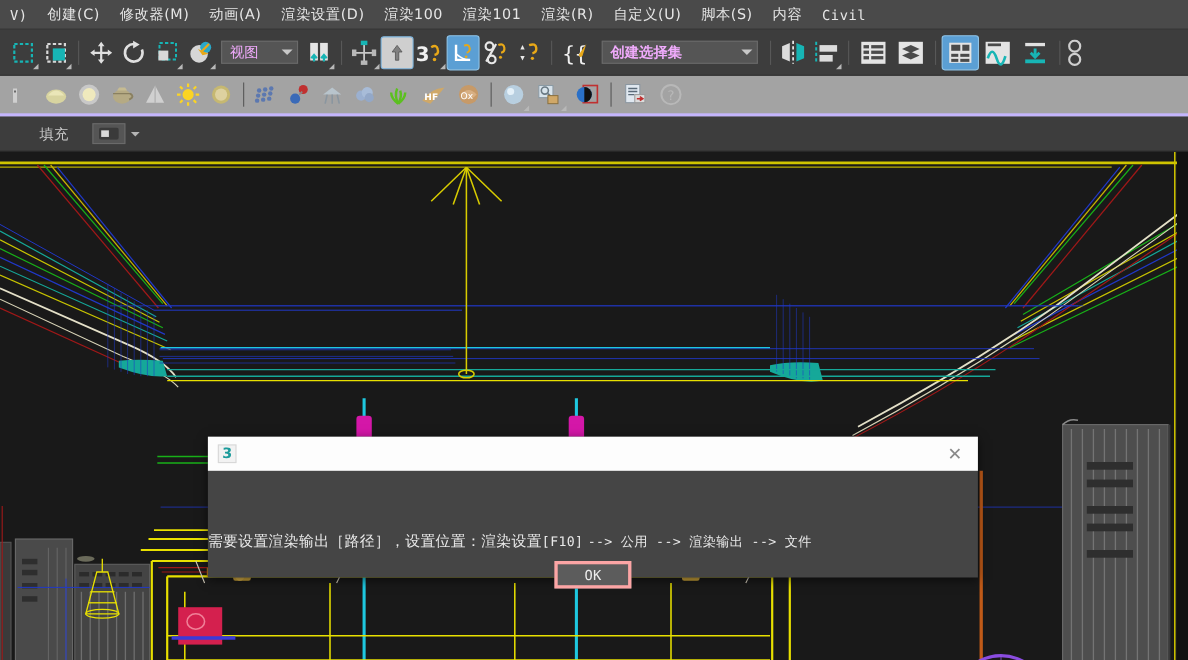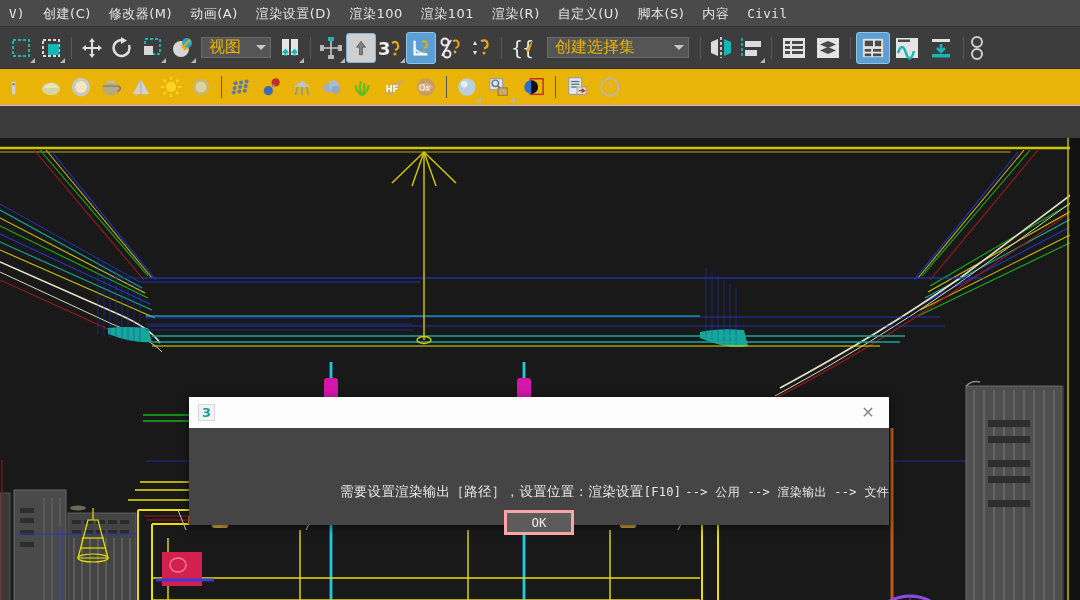--- a/index.html
+++ b/index.html
@@ -25,22 +25,22 @@
   .menu-item.latin { font-family: "DejaVu Sans Mono", monospace; font-size: 12.5px; }
 
   
   .toolbar1 {
     position: absolute; left: 0; top: 27px; width: 1080px; height: 42px;
     background: #3d3d3d; display: flex; align-items: center;
     border-bottom: 1px solid #2e2e2e;
   }
   .toolbar2 {
     position: absolute; left: 0; top: 69px; width: 1080px; height: 37px;
-    background: #eab308; display: flex; align-items: center;
-    border-bottom: 1px solid #c4b5fd;
+    background: #a3a3a3; display: flex; align-items: center;
+    border-bottom: 3px solid #c4b5fd;
   }
   .toolbar3 {
     position: absolute; left: 0; top: 106px; width: 1080px; height: 32px;
     background: #3d3d3d; display: flex; align-items: center;
     border-bottom: 1px solid #2a2a2a;
   }
   .tb-btn {
     position: relative; width: 30px; height: 32px;
     display: flex; align-items: center; justify-content: center;
     flex: 0 0 auto;
@@ -57,21 +57,21 @@
   .gap { width: 6px; flex: 0 0 auto; }
   .corner {
     position: absolute; right: 1px; bottom: 1px;
     width: 0; height: 0; border-left: 5px solid transparent; border-bottom: 5px solid #b8b8b8;
   }
 
   
   .dropdown {
     height: 21px; background: #555; border: 1px solid #6a6a6a;
     display: flex; align-items: center; justify-content: space-between;
-    padding: 0 4px 0 7px; color: #eab308; font-size: 16px;
+    padding: 0 4px 0 7px; color: #f0abfc; font-size: 13px;
   }
   .dropdown .caret {
     width: 0; height: 0; border-left: 5px solid transparent;
     border-right: 5px solid transparent; border-top: 5px solid #c8c8c8; margin-left: 6px;
   }
   .dd-view { width: 70px; }
   .dd-sel { width: 142px; }
   .dd-fill { width: 30px; height: 19px; background:#555; border:1px solid #6a6a6a;
              display:flex; align-items:center; justify-content:center; }
 
@@ -106,21 +106,21 @@
   }
   .dlg-caption { color: #b0b0b0; font-size: 11px; margin-left: 7px; }
   .dlg-close {
     position: absolute; right: 10px; top: 50%; transform: translateY(-50%);
     width: 22px; height: 22px; color: #8a8a8a; font-size: 16px;
     display: flex; align-items: center; justify-content: center;
     font-family: "DejaVu Sans", sans-serif;
   }
   .dlg-body {
     height: 97px; position: relative;
-    display: flex; flex-direction: column; align-items: flex-end;
+    display: flex; flex-direction: column; align-items: flex-start;
   }
   .dlg-msg {
     color: #e9e9e9; font-size: 13.5px; margin-top: 55px;
     letter-spacing: .3px; white-space: nowrap;
     font-family: "DejaVu Sans", sans-serif;
   }
   .dlg-msg .mono { font-family: "DejaVu Sans Mono", monospace; font-size: 12px; }
   .dlg-ok {
     position: absolute; left: 50%; transform: translateX(-50%); top: 82px;
     width: 70px; height: 25px; background: #5c5c5c; border: 3px solid #fca5a5;
@@ -258,21 +258,21 @@
     </div>
     <div class="sep"></div>
     <div class="tb-btn wide">
       <svg width="26" height="24" viewBox="0 0 26 24">
           <text x="0" y="19" font-family="DejaVu Sans" font-size="19" fill="#f0f0f0">{</text>
           <text x="11" y="19" font-family="DejaVu Sans" font-size="19" fill="#f0f0f0">{</text>
           <path d="M22 4 L15 14 L16.5 16 L18.5 15 Z" fill="#e8a818"></path>
         </svg>
     </div>
 
-    <div class="dropdown dd-sel" style="margin:0 6px;">
+    <div class="dropdown dd-sel" style="margin:0 6px;font-weight:bold;">
       <span>创建选择集</span>
       <span class="caret"></span>
     </div>
 
     <div class="sep"></div>
     <div class="tb-btn">
       <svg width="26" height="24" viewBox="0 0 26 24">
           <path d="M10 3 L10 20 L3 17 L3 6 Z" fill="#dcdcdc"></path>
           <path d="M16 3 L16 20 L23 17 L23 6 Z" fill="#17b5b5"></path>
           <path d="M13 1 V22" stroke="#fff" stroke-width="1.4" stroke-dasharray="3,2"></path>
@@ -492,20 +492,30 @@
         </svg>
     </div>
     <div class="tb-btn">
       <svg width="24" height="22" viewBox="0 0 24 24">
           <circle cx="12" cy="12" r="9.5" fill="none" stroke="#b8b8b8" stroke-width="2"></circle>
           <text x="12" y="17" text-anchor="middle" font-family="DejaVu Sans" font-size="13" fill="#b8b8b8">?</text>
         </svg>
     </div>
   </div>
 
+  <div class="toolbar3">
+    <span class="lbl-fill">填充</span>
+    <div class="dd-fill">
+      <svg width="18" height="11" viewBox="0 0 18 11">
+          <rect x="0" y="0" width="18" height="11" rx="2" fill="#3a3a3a"></rect>
+          <rect x="2" y="2.5" width="7" height="6" fill="#d8d8d8"></rect>
+        </svg>
+    </div>
+    <span class="mini-caret"></span>
+  </div>
 
   <div class="viewport">
     <svg class="vp-svg" width="1080" height="462" viewBox="0 0 1080 462">
       <rect x="0" y="0" width="1080" height="462" fill="#191919"></rect>
 
       <g stroke-linecap="square">
         <path d="M0 10 H1080" stroke="#cfc400" stroke-width="2.5"></path>
         <path d="M0 14 H1010" stroke="#b8ad00" stroke-width="1.2"></path>
       </g>
 

